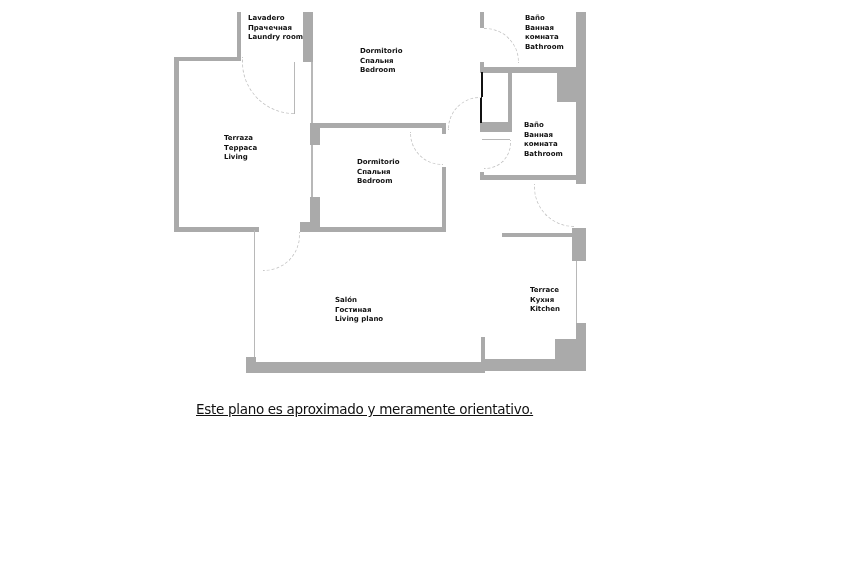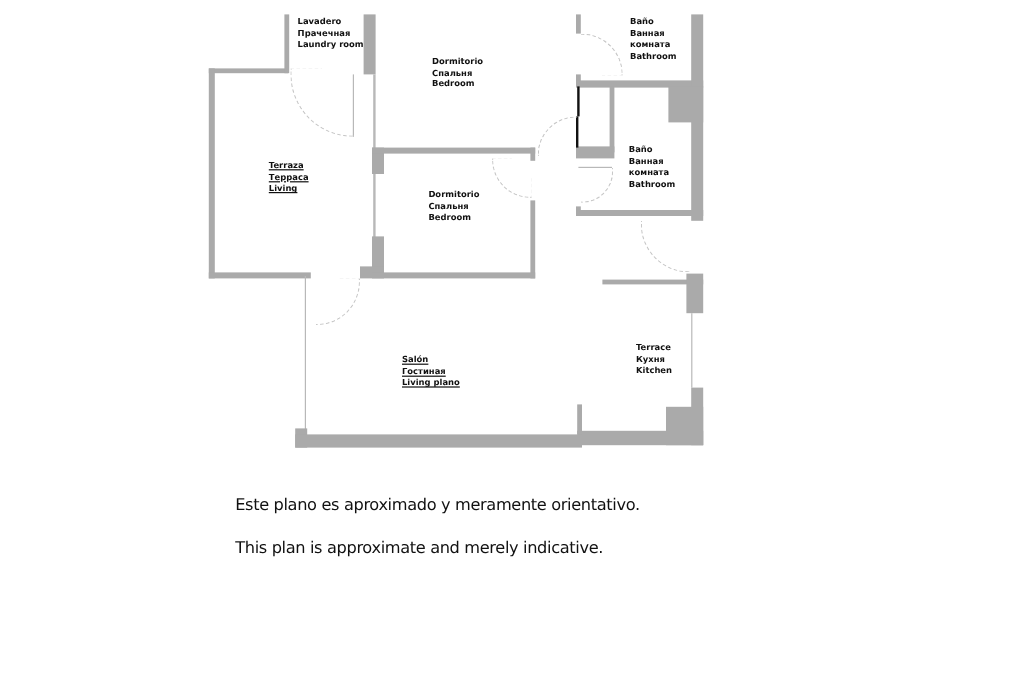--- a/index.html
+++ b/index.html
@@ -4,21 +4,21 @@
   <style>
     html, body { margin: 0; padding: 0; background: #ffffff; }
     body { width: 850px; height: 572px; position: relative; overflow: hidden; font-family: "DejaVu Sans", sans-serif; }
     .plan { position: absolute; left: 0; top: 12px; width: 704px; height: 380px; }
     .wall { position: absolute; background: #aaaaaa; }
     .thin { position: absolute; background: #b8b8b8; }
     .dark { position: absolute; background: #111111; }
     .door { position: absolute; border: 1px dashed #c8c8c8; border-radius: 0; }
     .label { position: absolute; font-size: 7px; line-height: 9.6px; font-weight: bold; color: #111; white-space: nowrap; }
     .label span { display: block; }
-    .notes { position: absolute; left: 196px; top: 411px; font-size: 13.5px; color: #111; font-family: "DejaVu Sans", sans-serif; }
+    .notes { position: absolute; left: 196px; top: 399px; font-size: 13.5px; color: #111; font-family: "DejaVu Sans", sans-serif; text-decoration: underline; }
     .notes p { margin: 0; height: 36px; line-height: 20px; letter-spacing: -0.3px; }
   </style>
 </head>
 <body>
 
 <div class="plan">
 
   <div class="wall" style="left:174px;top:45px;width:66px;height:4px;"></div>
   <div class="wall" style="left:174px;top:45px;width:5px;height:175px;"></div>
   <div class="wall" style="left:174px;top:215px;width:85px;height:5px;"></div>
@@ -84,38 +84,37 @@
     <span>Ванная</span>
     <span>комната</span>
     <span>Bathroom</span>
   </div>
   <div class="label" style="left:524px;top:109px;">
     <span>Baño</span>
     <span>Ванная</span>
     <span>комната</span>
     <span>Bathroom</span>
   </div>
-  <div class="label" style="left:224px;top:122px;text-decoration:underline;">
+  <div class="label" style="left:224px;top:122px;">
     <span>Terraza</span>
     <span>Терраса</span>
     <span>Living</span>
   </div>
   <div class="label" style="left:357px;top:146px;">
     <span>Dormitorio</span>
     <span>Спальня</span>
     <span>Bedroom</span>
   </div>
-  <div class="label" style="left:335px;top:284px;text-decoration:underline;">
+  <div class="label" style="left:335px;top:284px;">
     <span>Salón</span>
     <span>Гостиная</span>
     <span>Living plano</span>
   </div>
   <div class="label" style="left:530px;top:274px;">
     <span>Terrace</span>
     <span>Кухня</span>
     <span>Kitchen</span>
   </div>
 </div>
 
 <div class="notes">
   <p>Este plano es aproximado y meramente orientativo.</p>
-  <p>This plan is approximate and merely indicative.</p>
 </div>
 
 </body></html>

